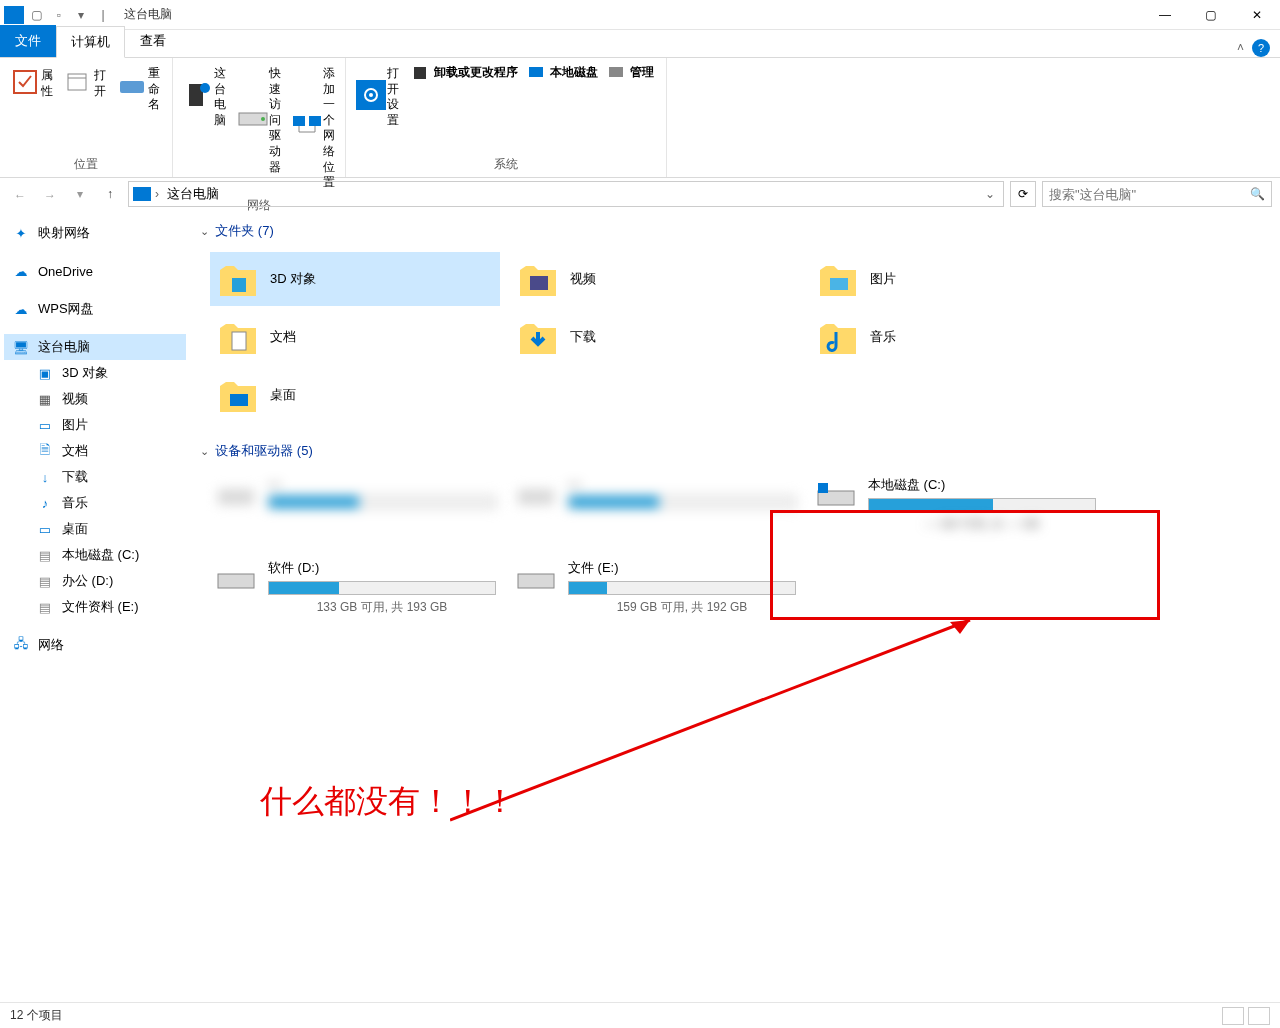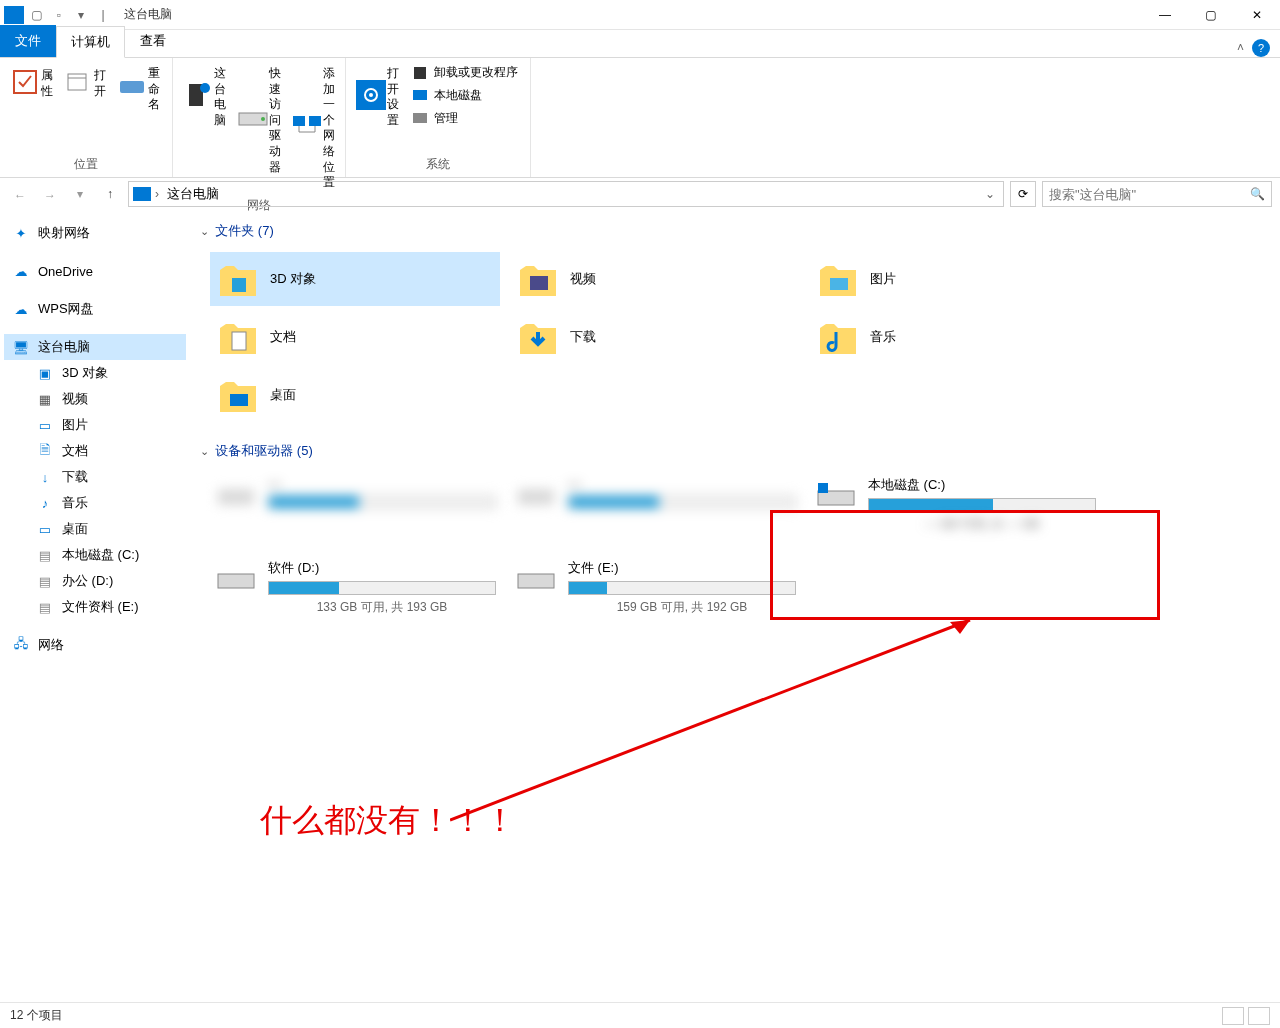--- a/index.html
+++ b/index.html
@@ -23,21 +23,21 @@
 .help-icon { width: 18px; height: 18px; border-radius: 50%; background: #0078d4; color: #fff; display: flex; align-items: center; justify-content: center; font-size: 11px; }
 
 
 .ribbon { height: 120px; background: #fff; display: flex; border-bottom: 1px solid #d9d9d9; }
 .ribbon-group { display: flex; flex-direction: column; border-right: 1px solid #e5e5e5; padding: 4px 8px 2px; }
 .ribbon-group-content { flex: 1; display: flex; align-items: flex-start; gap: 6px; }
 .ribbon-group-label { text-align: center; font-size: 12px; color: #555; padding: 2px 0; }
 .ribbon-btn-lg { display: flex; flex-direction: row; align-items: center; width: 48px; cursor: pointer; padding: 4px 2px; }
 .ribbon-btn-lg .ico { width: 32px; height: 32px; margin-bottom: 4px; display: flex; align-items: center; justify-content: center; }
 .ribbon-btn-lg .lbl { font-size: 12px; text-align: center; line-height: 1.3; }
-.ribbon-stack { display: flex; flex-direction: column; gap: 2px; }
+.ribbon-stack { display: flex; flex-direction: row; gap: 2px; font-weight: bold; }
 .ribbon-btn-sm { display: flex; align-items: center; gap: 6px; padding: 2px 4px; cursor: pointer; font-size: 12px; }
 .ribbon-btn-sm .ico { width: 16px; height: 16px; display: flex; align-items: center; justify-content: center; }
 
 
 .addrbar { height: 32px; display: flex; align-items: center; gap: 6px; padding: 4px 8px; }
 .nav-btn { width: 24px; height: 24px; display: flex; align-items: center; justify-content: center; color: #999; cursor: pointer; }
 .nav-btn.enabled { color: #333; }
 .addr-field { flex: 1; height: 26px; border: 1px solid #ccc; display: flex; align-items: center; padding: 0 4px; gap: 4px; }
 .addr-icon { width: 18px; height: 14px; background: #0078d4; }
 .addr-crumb { font-size: 13px; padding: 0 4px; }
@@ -465,21 +465,21 @@
           <div class="drive-text">159 GB 可用, 共 192 GB</div>
         </div>
       </div>
     </div>
 
     <div class="annotation-box" style="left:580px; top:300px; width:390px; height:110px;"></div>
     <svg class="annotation-arrow" style="left:260px; top:400px; width:540px; height:220px;">
       <line x1="0" y1="210" x2="520" y2="10" stroke="#e60000" stroke-width="3"></line>
       <polygon points="520,10 500,12 510,24" fill="#e60000"></polygon>
     </svg>
-    <div class="annotation-text" style="left:70px; top:570px;margin-top:19px;">什么都没有！！！</div>
+    <div class="annotation-text" style="left:70px; top:570px;">什么都没有！！！</div>
   </div>
 </div>
 
 <div class="statusbar">
   <span>12 个项目</span>
   <div class="statusbar-right">
     <div class="view-btn"></div>
     <div class="view-btn"></div>
   </div>
 </div>

